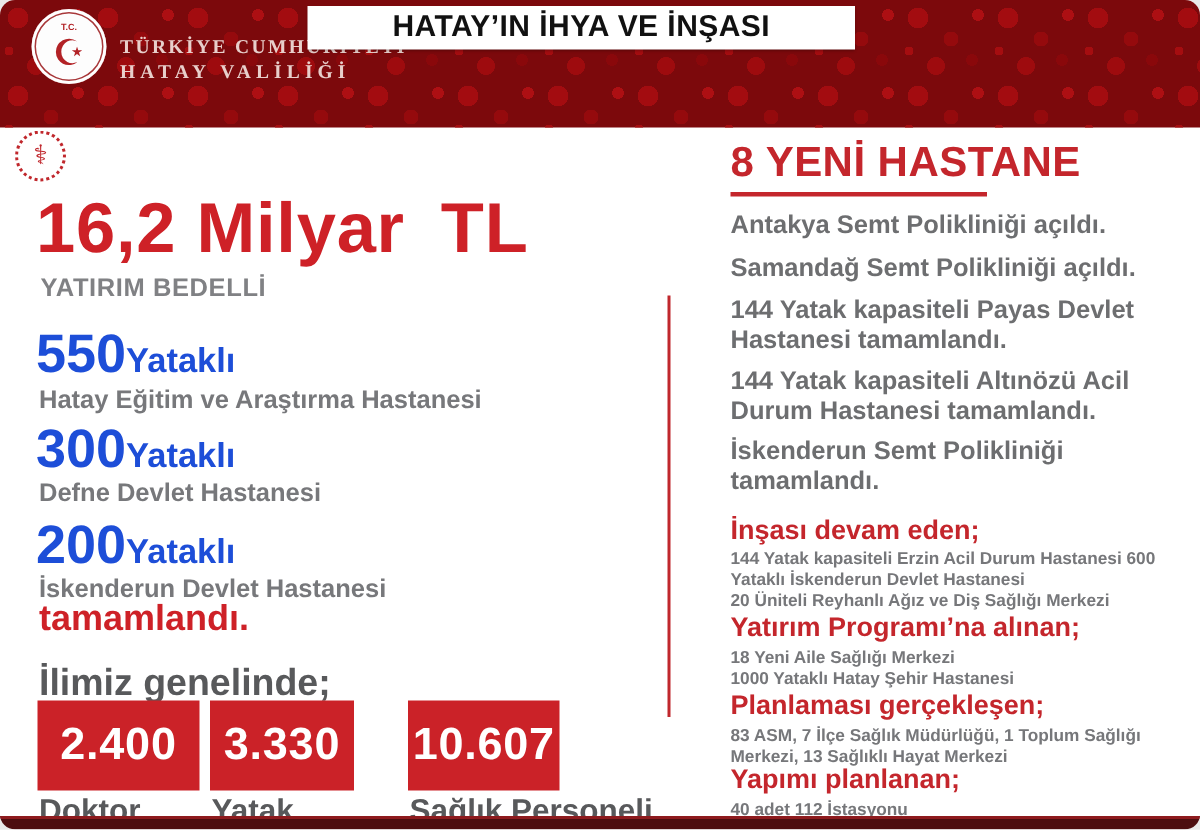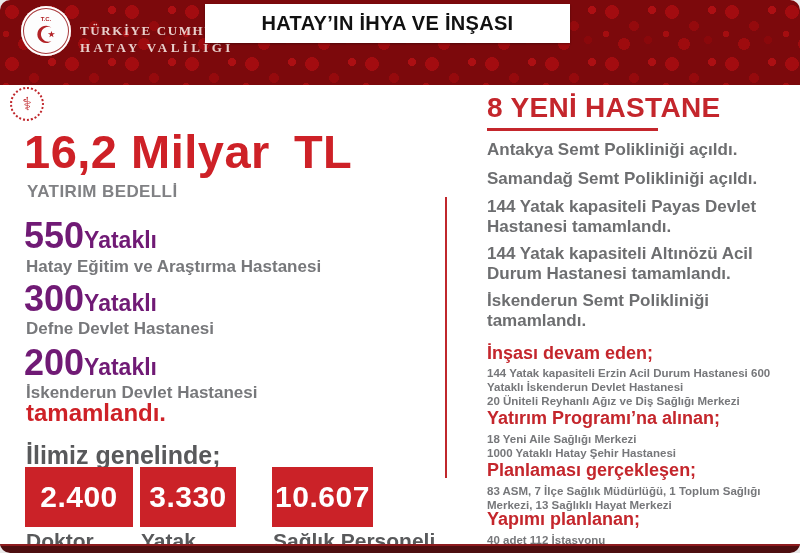--- a/index.html
+++ b/index.html
@@ -28,38 +28,38 @@
   }
   .seal-tc{font-size:6px;font-weight:700;color:#b22226;line-height:6px;margin-bottom:1px;}
   .seal-glyph{font-family:"DejaVu Sans", sans-serif;font-size:24px;line-height:24px;color:#b22226;}
   .org{
     position:absolute;left:80px;top:23px;color:#E8CFCB;
     font-family:"Liberation Serif", serif;text-align:left;
   }
   .org-l1{font-size:13px;font-weight:700;letter-spacing:1.6px;line-height:16px;}
   .org-l2{font-size:13px;font-weight:700;letter-spacing:3.4px;line-height:17px;}
   .title-band{
-    position:absolute;left:205px;top:4px;width:365px;height:39px;background:#ffffff;
+    position:absolute;left:205px;top:4px;width:365px;height:29px;background:#ffffff;
     display:flex;align-items:center;justify-content:center;
     box-shadow:0 1px 2px rgba(0,0,0,.35);
   }
   .title-band span{font-size:20px;font-weight:800;color:#111;letter-spacing:.3px;}
   
   .moh-logo{
     position:absolute;left:10px;top:87px;width:34px;height:34px;border-radius:50%;
     border:2px dotted #C0272C;display:flex;align-items:center;justify-content:center;
   }
   .moh-logo .cad{font-family:"DejaVu Sans", sans-serif;font-size:18px;color:#C0272C;line-height:18px;}
   .amount{
     position:absolute;left:24px;top:124px;color:#CE2127;font-weight:800;
     font-size:47px;letter-spacing:.5px;white-space:nowrap;
   }
   .amount .tl{margin-left:24px;}
   .amount-label{position:absolute;left:27px;top:182px;font-size:17px;font-weight:700;color:#808184;letter-spacing:.4px;}
-  .beds{position:absolute;left:24px;display:flex;align-items:baseline;color:#701a75;white-space:nowrap;}
+  .beds{position:absolute;left:24px;display:flex;align-items:baseline;color:#1d4ed8;white-space:nowrap;}
   .beds-num{font-size:36px;font-weight:800;line-height:36px;}
   .beds-suf{font-size:23px;font-weight:800;}
   .hosp-name{position:absolute;left:26px;font-size:17px;font-weight:700;color:#77787B;white-space:nowrap;}
   .beds-0{top:218px;} .name-0{top:257px;}
   .beds-1{top:281px;} .name-1{top:319px;}
   .beds-2{top:345px;} .name-2{top:383px;}
   .completed{position:absolute;left:26px;top:399px;font-size:24px;font-weight:800;color:#CE2127;}
   .province{position:absolute;left:26px;top:441px;font-size:25px;font-weight:700;color:#58595B;}
   .stat-box{
     position:absolute;top:467px;height:60px;background:#CB2228;

